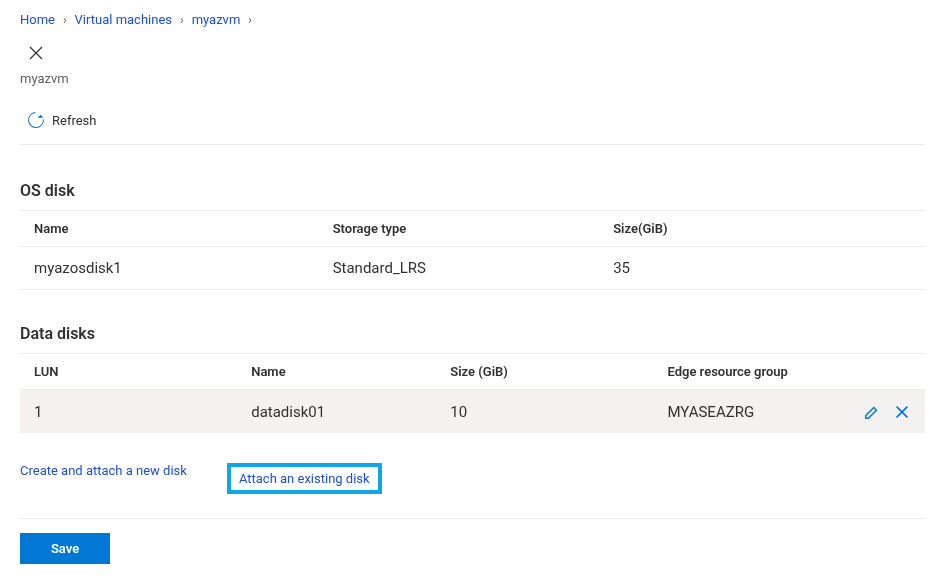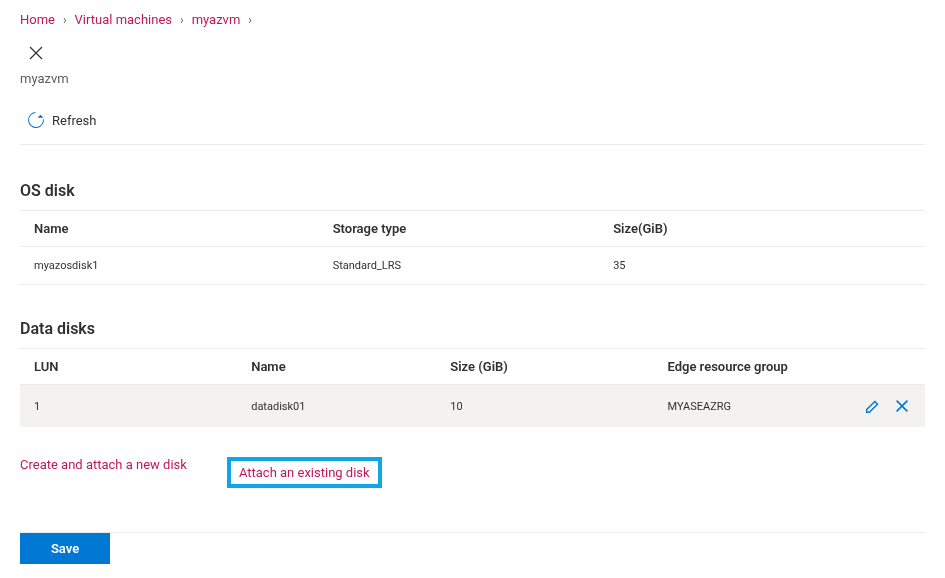--- a/index.html
+++ b/index.html
@@ -6,21 +6,21 @@
     body {
       font-family: "Segoe UI", -apple-system, BlinkMacSystemFont, Roboto, sans-serif;
       font-size: 13px;
       color: #323130;
       background: #fff;
       width: 945px;
       height: 578px;
       padding: 12px 20px 16px 20px;
       position: relative;
     }
-    a { color: #be185d; text-decoration: none; }
+    a { color: #1d4ed8; text-decoration: none; }
 
     
     .breadcrumb {
       display: flex;
       align-items: center;
       gap: 8px;
       font-size: 13px;
       margin-bottom: 10px;
     }
     .breadcrumb .sep {
@@ -91,21 +91,21 @@
     th {
       text-align: left;
       font-weight: 600;
       font-size: 13px;
       padding: 10px 14px;
       border-bottom: 1px solid #edebe9;
       border-top: 1px solid #edebe9;
     }
     td {
       text-align: left;
-      font-size: 11px;
+      font-size: 15px;
       padding: 12px 14px;
     }
     .os-table td { border-bottom: 1px solid #edebe9; }
 
     
     .data-table td { background: #f3f2f1; }
     .data-table .row-actions { text-align: right; white-space: nowrap; }
     .row-actions svg { width: 18px; height: 18px; cursor:pointer; margin-left:8px; vertical-align:middle; }
 
     
@@ -118,21 +118,21 @@
       border: 4px solid #0ea5e9;
       padding: 4px 8px;
       display:inline-block;
     }
 
     
     .footer {
       position: absolute;
       left: 20px; right: 20px; bottom: 14px;
       border-top: 1px solid #edebe9;
-      padding-top: 0;
+      padding-top: 14px;
       display:flex; gap: 12px;
     }
     .btn-primary {
       background: #0078d4;
       color: #fff;
       border: none;
       font: inherit;
       font-weight: 600;
       padding: 8px 24px;
       cursor: pointer;

